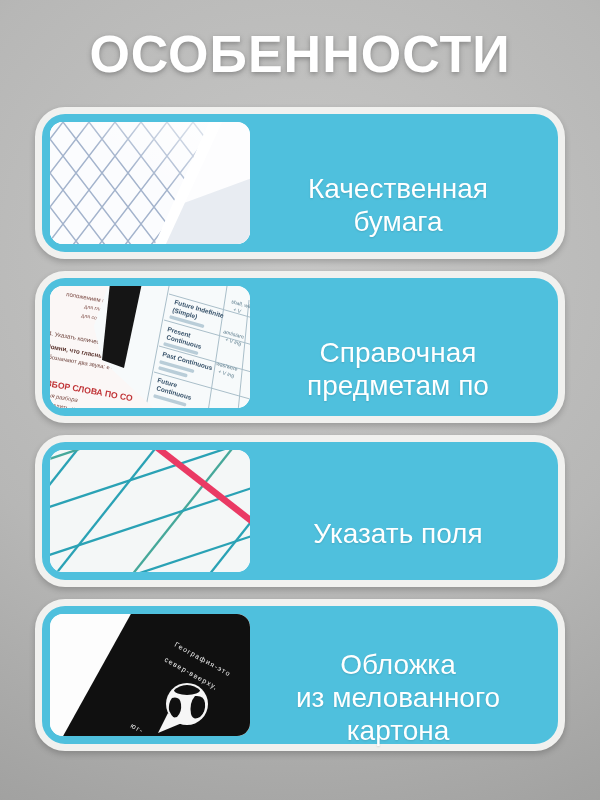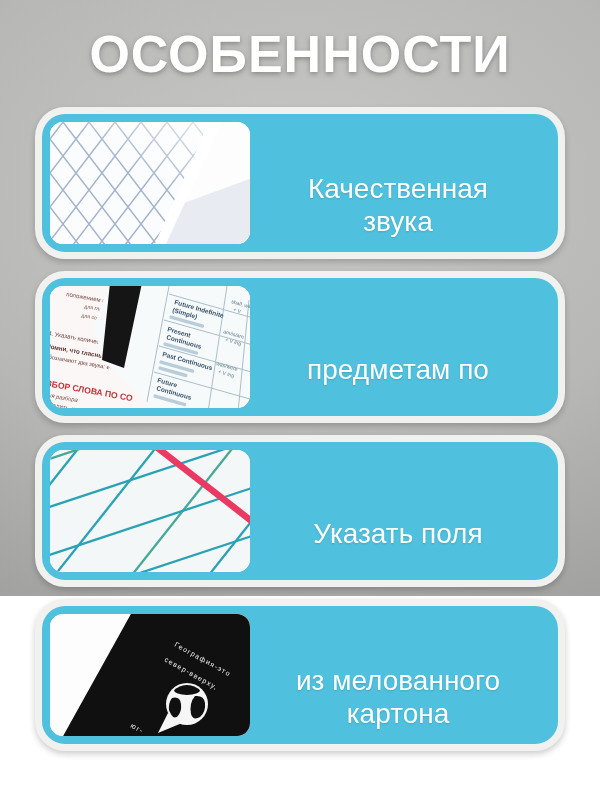--- a/index.html
+++ b/index.html
@@ -1,21 +1,21 @@
 <!DOCTYPE html>
 <html><head>
 <meta charset="utf-8">
 <style>
   html, body { margin: 0; padding: 0; }
   body {
     width: 600px; height: 800px; overflow: hidden;
     font-family: "Liberation Sans", sans-serif;
   }
   .page {
-    width: 600px; height: 596px; box-sizing: border-box;
+    width: 600px; height: 800px; box-sizing: border-box;
     background: radial-gradient(135% 95% at 50% 32%, #c8c8c7 0%, #b7b7b6 48%, #a3a3a2 78%, #979796 100%);
     display: flex; flex-direction: column; align-items: center;
     padding-top: 26px;
   }
   .title {
     margin: 0; font-size: 52px; font-weight: bold; line-height: 1.1;
     color: #ffffff; letter-spacing: 1px;
     text-shadow: 0 2px 5px rgba(80,80,80,0.5);
   }
   .cards {
@@ -73,21 +73,21 @@
           <g clip-path="url(#gridclip)">
             <rect width="200" height="122" fill="#fbfcfe"></rect>
             <rect x="-10" y="-10" width="220" height="144" fill="url(#diam)"></rect>
             <rect width="200" height="122" fill="url(#fade1)"></rect>
           </g>
           <polygon points="160,-2 173,-2 115,124 104,124" fill="#ffffff"></polygon>
         </svg>
       </div>
       <div class="caption">
         <div>Качественная</div>
-        <div>звука</div>
+        <div>бумага</div>
       </div>
     </section>
 
     <section class="card">
       <div class="photo">
         <svg viewBox="0 0 200 122" preserveAspectRatio="none">
           <defs>
             <clipPath id="leftpage">
                 <polygon points="-5,-5 60,-5 44,40 52,74 108,126 -5,126"></polygon>
               </clipPath>
@@ -131,20 +131,21 @@
               <text x="-4" y="62" font-size="6.2" font-weight="bold" fill="#58302a" transform="rotate(10 -4 62)">Помни, что гласные букв</text>
               <text x="-5" y="72" font-size="5.8" fill="#6b3f38" transform="rotate(10 -5 72)">обозначают два звука: е — [</text>
               <text x="-4" y="100" font-size="8.6" font-weight="bold" fill="#c13538" transform="rotate(10 -4 100)">ЗБОР СЛОВА ПО СО</text>
               <text x="-2" y="111" font-size="5.8" font-style="italic" transform="rotate(10 -2 111)">ия разбора</text>
               <text x="-4" y="120" font-size="6" transform="rotate(10 -4 120)">еделить, к какой ча</text>
             </g>
           </g>
         </svg>
       </div>
       <div class="caption">
+        <div>Справочная</div>
         <div>предметам по</div>
       </div>
     </section>
 
     <section class="card">
       <div class="photo">
         <svg viewBox="0 0 200 122" preserveAspectRatio="none">
           <rect width="200" height="122" fill="#f4f7f7"></rect>
           <g stroke="#2aa2b5" stroke-width="2.3" fill="none">
             <line x1="35" y1="-10" x2="-80" y2="135"></line>
@@ -184,19 +185,20 @@
             <polygon points="108,119 118,99 132,109" fill="#f6f6f6"></polygon>
             <g clip-path="url(#globeclip)" fill="#101010">
               <ellipse cx="137" cy="76" rx="13" ry="5"></ellipse>
               <path d="M122 84 q8 -2 9 6 q1 8 -4 13 q-6 2 -8 -5 q-1 -9 3 -14 z"></path>
               <path d="M145 82 q9 -1 10 7 q1 9 -5 14 q-7 4 -9 -3 q-2 -11 4 -18 z"></path>
             </g>
           </g>
         </svg>
       </div>
       <div class="caption">
+        <div>Обложка</div>
         <div>из мелованного</div>
         <div>картона</div>
       </div>
     </section>
 
   </div>
 </div>
 
 </body></html>

